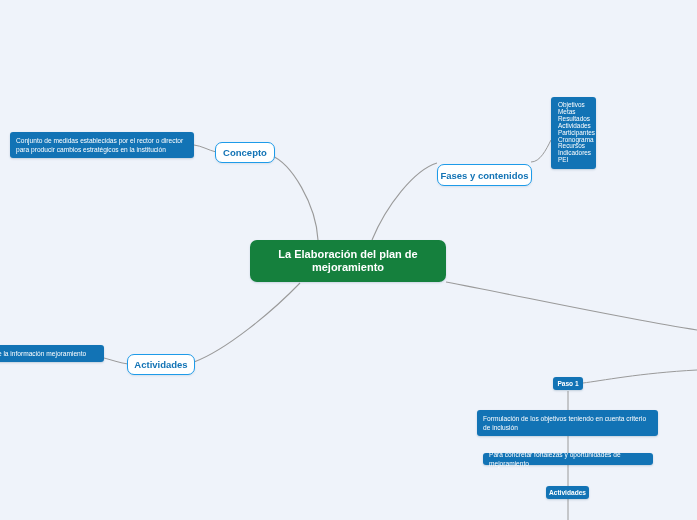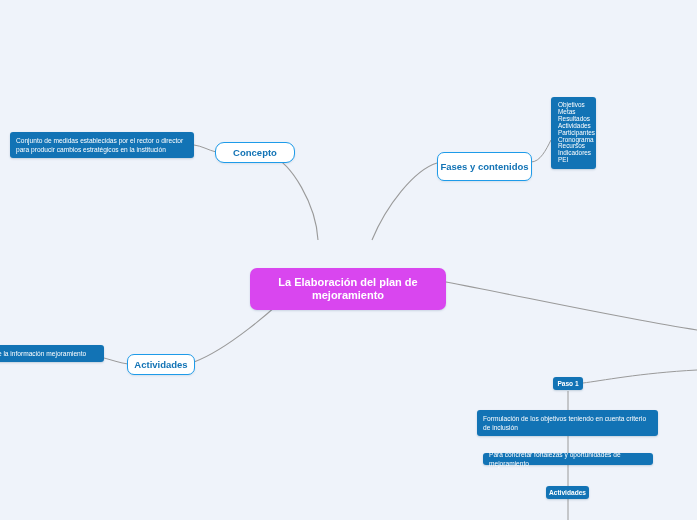--- a/index.html
+++ b/index.html
@@ -29,32 +29,31 @@
   }
 
   .node {
     position: absolute;
     box-sizing: border-box;
     white-space: nowrap;
   }
 
   
   .node-root {
-    background: #d946ef;
+    background: #15803d;
     color: #ffffff;
     border-radius: 7px;
     font-weight: bold;
     font-size: 11px;
     line-height: 13px;
     text-align: center;
     display: flex;
     align-items: center;
     justify-content: center;
     box-shadow: 0 1px 2px rgba(40,80,120,0.18);
-    margin-top: 28px;
   }
   .node-root .root-line { display: block; }
 
   
   .node-branch {
     background: #ffffff;
     border: 1.6px solid #1e9be9;
     border-radius: 7px;
     color: #1273b5;
     font-weight: bold;
@@ -133,29 +132,29 @@
     </g>
   </svg>
 
   <div class="node node-root" style="left:250px; top:240px; width:196px; height:42px;">
     <div>
       <span class="root-line">La Elaboración del plan de</span>
       <span class="root-line">mejoramiento</span>
     </div>
   </div>
 
-  <div class="node node-branch" style="left:215px; top:142px; width:80px; height:21px;border-radius:9px;">
+  <div class="node node-branch" style="left:215px; top:142px; width:60px; height:21px;">
     <span>Concepto</span>
   </div>
 
   <div class="node node-leaf" style="left:10px; top:132px; width:184px;">
     <span>Conjunto de medidas establecidas por el rector o director para producir cambios estratégicos en la institución</span>
   </div>
 
-  <div class="node node-branch" style="left:437px; top:152px; width:95px; height:29px;">
+  <div class="node node-branch" style="left:437px; top:164px; width:95px; height:22px;">
     <span>Fases y contenidos</span>
   </div>
 
   <div class="node node-list" style="left:551px; top:97px; width:45px;">
     <span class="li">Objetivos</span>
     <span class="li">Metas</span>
     <span class="li">Resultados</span>
     <span class="li">Actividades</span>
     <span class="li">Participantes</span>
     <span class="li">Cronograma</span>

